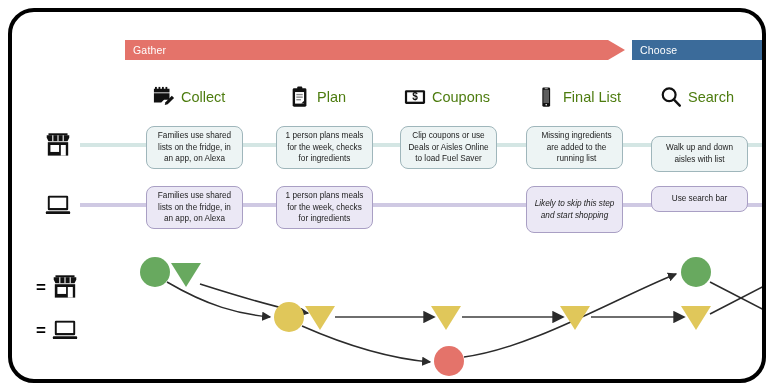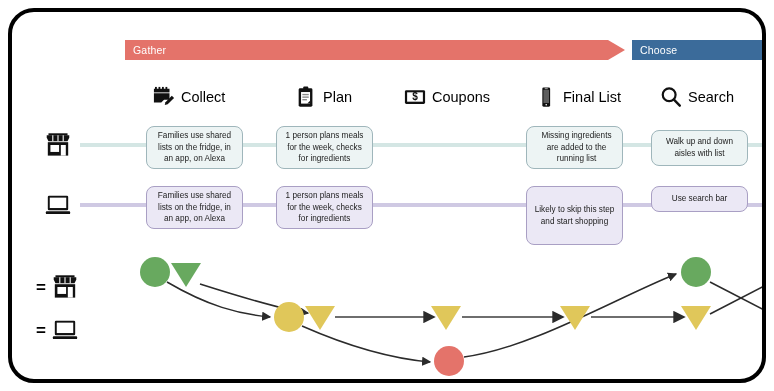--- a/index.html
+++ b/index.html
@@ -62,21 +62,21 @@
   
   .step-head {
     position: absolute;
     top: 70px;
     display: flex;
     align-items: center;
     gap: 6px;
     height: 30px;
   }
   .step-head .ico { width: 22px; height: 22px; display:block; flex:none; }
-  .step-head .txt { font-size: 14.5px; color: #000000; white-space: nowrap; }
+  .step-head .txt { font-size: 14.5px; color: #4d7c0f; white-space: nowrap; }
 
   
   .lane-line {
     position: absolute;
     height: 4px;
   }
   .lane-line.l1 { background: #d4e6e4; }
   .lane-line.l2 { background: #cfc9e3; }
 
   .lane-icon {
@@ -144,21 +144,21 @@
       <rect x="2.2" y="1" width="2" height="3" fill="#111"></rect>
       <rect x="6" y="1" width="2" height="3" fill="#111"></rect>
       <rect x="9.8" y="1" width="2" height="3" fill="#111"></rect>
       <rect x="13.6" y="1" width="2" height="3" fill="#111"></rect>
       <path d="M1 8 h17 v7 h-6 l-3 3 H1 Z" fill="#111"></path>
       <path d="M20.5 10.5 l2.5 2.5 -7 7 -3.2 .8 .8 -3.2 Z" fill="#111"></path>
     </svg>
     <span class="txt">Collect</span>
   </div>
 
-  <div class="step-head" style="left:283px;">
+  <div class="step-head" style="left:277px;">
     <svg class="ico" viewBox="0 0 24 24">
       <rect x="4" y="2.5" width="15" height="20" rx="1.6" fill="#111"></rect>
       <rect x="9" y="0.6" width="5.5" height="3.6" rx="1" fill="#111"></rect>
       <rect x="6.6" y="6.6" width="9.8" height="12.6" fill="#fff"></rect>
       <rect x="8" y="8.6" width="7" height="1.5" fill="#888"></rect>
       <rect x="8" y="11.4" width="7" height="1.5" fill="#888"></rect>
       <rect x="8" y="14.2" width="5" height="1.5" fill="#888"></rect>
       <path d="M13.4 19.2 h3 v-3 z" fill="#111"></path>
     </svg>
     <span class="txt">Plan</span>
@@ -198,33 +198,34 @@
     <rect x="5" y="12" width="8" height="6.4" fill="#fff"></rect>
     <rect x="14.6" y="12" width="4.6" height="9.8" fill="#fff"></rect>
     <line x1="7.2" y1="3" x2="7.2" y2="8.6" stroke="#fff" stroke-width="1"></line>
     <line x1="12" y1="3" x2="12" y2="8.6" stroke="#fff" stroke-width="1"></line>
     <line x1="16.8" y1="3" x2="16.8" y2="8.6" stroke="#fff" stroke-width="1"></line>
   </svg>
   <div class="lane-line l1" style="left:68px; top:131px; width:750px;"></div>
 
   <div class="jbox r1" style="left:134px; top:114px; width:97px; height:43px;">Families use shared lists on the fridge, in an app, on Alexa</div>
   <div class="jbox r1" style="left:264px; top:114px; width:97px; height:43px;">1 person plans meals for the week, checks for ingredients</div>
+  <div class="jbox r1" style="left:388px; top:114px; width:97px; height:43px;">Clip coupons or use Deals or Aisles Online to load Fuel Saver</div>
   <div class="jbox r1" style="left:514px; top:114px; width:97px; height:43px;padding-left:10px;">Missing ingredients are added to the running list</div>
-  <div class="jbox r1" style="left:639px; top:118px; width:97px; height:36px;">Walk up and down aisles with list</div>
+  <div class="jbox r1" style="left:639px; top:124px; width:97px; height:36px;">Walk up and down aisles with list</div>
 
   <svg class="lane-icon" style="left:33px; top:180px;" viewBox="0 0 24 24">
     <rect x="2.6" y="3.4" width="18.8" height="13.4" rx="1.2" fill="#111"></rect>
     <rect x="4.4" y="5.2" width="15.2" height="9.6" fill="#fff"></rect>
     <rect x="0.8" y="17.8" width="22.4" height="2.6" rx="0.8" fill="#111"></rect>
   </svg>
   <div class="lane-line l2" style="left:68px; top:191px; width:750px;"></div>
 
   <div class="jbox r2" style="left:134px; top:174px; width:97px; height:43px;">Families use shared lists on the fridge, in an app, on Alexa</div>
   <div class="jbox r2" style="left:264px; top:174px; width:97px; height:43px;">1 person plans meals for the week, checks for ingredients</div>
-  <div class="jbox r2" style="left:514px; top:174px; width:97px; height:59px;">Likely to skip this step and start shopping</div>
+  <div class="jbox r2" style="left:514px; top:174px; width:97px; height:47px;font-style:italic;">Likely to skip this step and start shopping</div>
   <div class="jbox r2" style="left:639px; top:174px; width:97px; height:26px;">Use search bar</div>
 
   <div class="legend-row" style="left:24px; top:262px;">
     <span class="legend-eq">=</span>
     <svg class="legend-ico" viewBox="0 0 24 24">
       <path d="M1.6 3 h20.8 v2.2 l-1.6 3.4 H3.2 L1.6 5.2 Z" fill="#111"></path>
       <rect x="3.2" y="1.2" width="17.6" height="2" fill="#111"></rect>
       <rect x="2.6" y="9.4" width="18.8" height="12.4" fill="#111"></rect>
       <rect x="5" y="12" width="8" height="6.4" fill="#fff"></rect>
       <rect x="14.6" y="12" width="4.6" height="9.8" fill="#fff"></rect>

